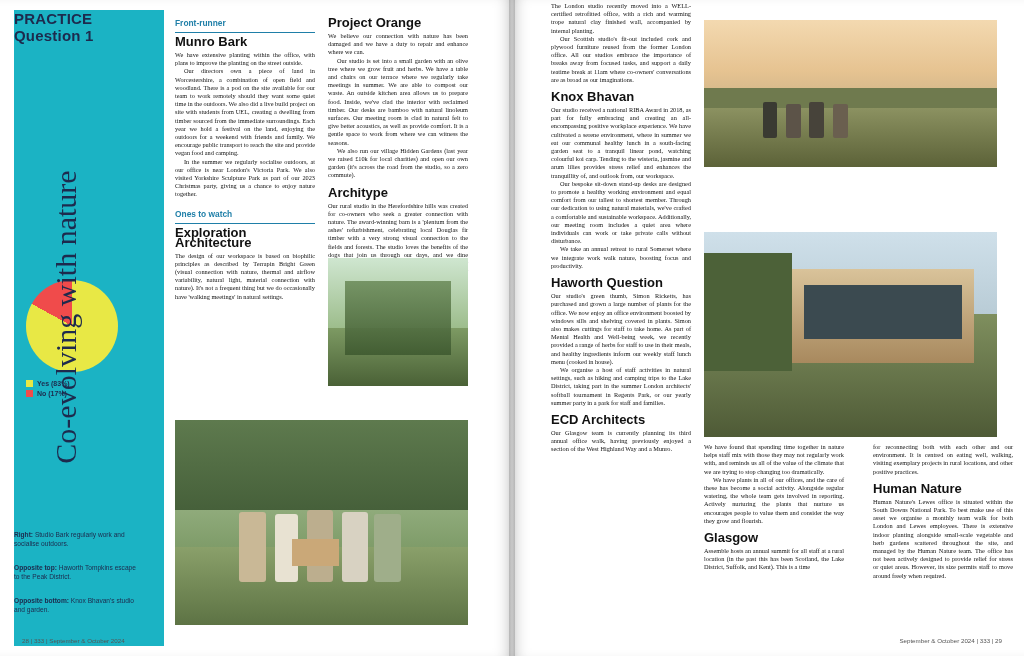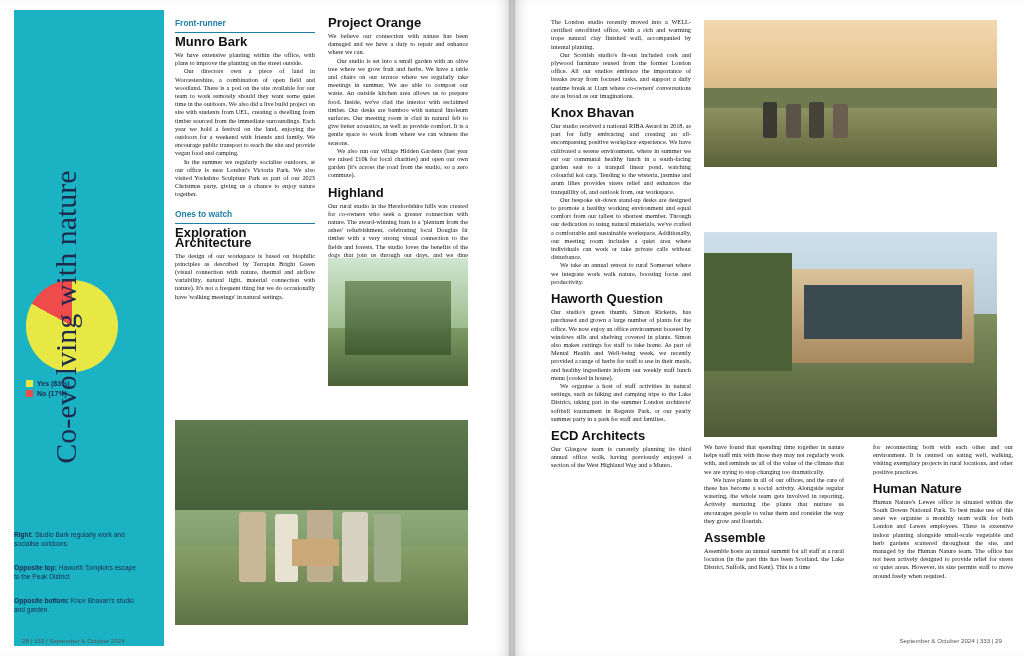--- a/index.html
+++ b/index.html
@@ -56,21 +56,21 @@
   .hd{
     font-family:"Liberation Sans",sans-serif;font-weight:bold;font-size:8.4px;color:#1f7fa8;
     margin:0 0 4px 0;line-height:10px;
   }
   .hd.sub{color:#111;font-size:13px;margin-top:8px;}
   .hd.teal{color:#1f7fa8;}
   .rule{border-top:1px solid #1f7fa8;margin:0 0 4px 0;}
 
   .lc1{left:175px;top:18px;width:140px;}
   .lc2{left:328px;top:18px;width:140px;}
-  .rc1{left:551px;top:18px;width:140px;}
+  .rc1{left:551px;top:2px;width:140px;}
   .rc2{left:704px;top:18px;width:140px;}
   .rc3{left:873px;top:18px;width:140px;}
 
   
   .img{position:absolute;overflow:hidden;background:#6a7f62;}
   .img .sky{position:absolute;left:0;top:0;width:100%;height:55%;}
   .img .grd{position:absolute;left:0;bottom:0;width:100%;height:45%;}
 
   .img1{left:328px;top:258px;width:140px;height:128px;}
   .img2{left:175px;top:420px;width:293px;height:205px;}
@@ -87,20 +87,24 @@
 <body>
 
 <div class="spread">
 
   <div class="page page-left"></div>
   <div class="page page-right"></div>
   <div class="gutter"></div>
 
   <div class="teal-band"></div>
 
+  <div class="prac-title">
+    <div>PRACTICE</div>
+    <div>Question 1</div>
+  </div>
 
 
   <div class="pie-wrap">
     <div class="pie"></div>
     <div class="legend">
       <div>
         <span class="sw yes"></span>
         <span>Yes (83%)</span>
       </div>
       <div>
@@ -136,21 +140,21 @@
     <div class="rule"></div>
     <div class="hd sub" style="margin-top:0">Exploration Architecture</div>
     <p class="first">The design of our workspace is based on biophilic principles as described by Terrapin Bright Green (visual connection with nature, thermal and airflow variability, natural light, material connection with nature). It's not a frequent thing but we do occasionally have 'walking meetings' in natural settings.</p>
   </div>
 
   <div class="col lc2">
     <div class="hd sub" style="margin-top:0">Project Orange</div>
     <p class="first">We believe our connection with nature has been damaged and we have a duty to repair and enhance where we can.</p>
     <p>Our studio is set into a small garden with an olive tree where we grow fruit and herbs. We have a table and chairs on our terrace where we regularly take meetings in summer. We are able to compost our waste. An outside kitchen area allows us to prepare food. Inside, we've clad the interior with reclaimed timber. Our desks are bamboo with natural linoleum surfaces. Our meeting room is clad in natural felt to give better acoustics, as well as provide comfort. It is a gentle space to work from where we can witness the seasons.</p>
     <p>We also run our village Hidden Gardens (last year we raised £10k for local charities) and open our own garden (it's across the road from the studio, so a zero commute).</p>
-    <div class="hd sub">Highland</div>
+    <div class="hd sub">Architype</div>
     <p class="first">Our rural studio in the Herefordshire hills was created for co-owners who seek a greater connection with nature. The award-winning barn is a 'plentum from the ashes' refurbishment, celebrating local Douglas fir timber with a very strong visual connection to the fields and forests. The studio loves the benefits of the dogs that join us through our days, and we dine together every month over a home-cooked lunch our bare-keeper Jo makes, with fresh ingredients from our allotment, fuelled by our hot bin.</p>
   </div>
 
   <div class="img img1">
     <div class="sky" style="background:linear-gradient(#cfe6d0,#9dbd8c);"></div>
     <div class="grd" style="background:linear-gradient(#7d9a63,#4a6136);"></div>
     <div style="position:absolute;left:12%;top:18%;width:76%;height:58%;background:linear-gradient(#6e8d5c,#3f5a30);opacity:.9"></div>
 
   </div>
 
@@ -176,21 +180,21 @@
     <div class="hd sub">Haworth Question</div>
     <p class="first">Our studio's green thumb, Simon Ricketts, has purchased and grown a large number of plants for the office. We now enjoy an office environment boosted by windows sills and shelving covered in plants. Simon also makes cuttings for staff to take home. As part of Mental Health and Well-being week, we recently provided a range of herbs for staff to use in their meals, and healthy ingredients inform our weekly staff lunch menu (cooked in house).</p>
     <p>We organise a host of staff activities in natural settings, such as hiking and camping trips to the Lake District, taking part in the summer London architects' softball tournament in Regents Park, or our yearly summer party in a park for staff and families.</p>
     <div class="hd sub">ECD Architects</div>
     <p class="first">Our Glasgow team is currently planning its third annual office walk, having previously enjoyed a section of the West Highland Way and a Munro.</p>
   </div>
 
   <div class="col rc2" style="top:443px;">
     <p class="first">We have found that spending time together in nature helps staff mix with those they may not regularly work with, and reminds us all of the value of the climate that we are trying to stop changing too dramatically.</p>
     <p>We have plants in all of our offices, and the care of these has become a social activity. Alongside regular watering, the whole team gets involved in reporting. Actively nurturing the plants that nurture us encourages people to value them and consider the way they grow and flourish.</p>
-    <div class="hd sub">Assemble</div>
+    <div class="hd sub">Glasgow</div>
     <p class="first">Assemble hosts an annual summit for all staff at a rural location (in the past this has been Scotland, the Lake District, Suffolk, and Kent). This is a time</p>
   </div>
 
   <div class="col rc3" style="top:443px;">
     <p class="first">for reconnecting both with each other and our environment. It is centred on eating well, walking, visiting exemplary projects in rural locations, and other positive practices.</p>
     <div class="hd sub">Human Nature</div>
     <p class="first">Human Nature's Lewes office is situated within the South Downs National Park. To best make use of this asset we organise a monthly team walk for both London and Lewes employees. There is extensive indoor planting alongside small-scale vegetable and herb gardens scattered throughout the site, and managed by the Human Nature team. The office has not been actively designed to provide relief for stress or quiet areas. However, its size permits staff to move around freely when required.</p>
   </div>
 
   <div class="img img3">

